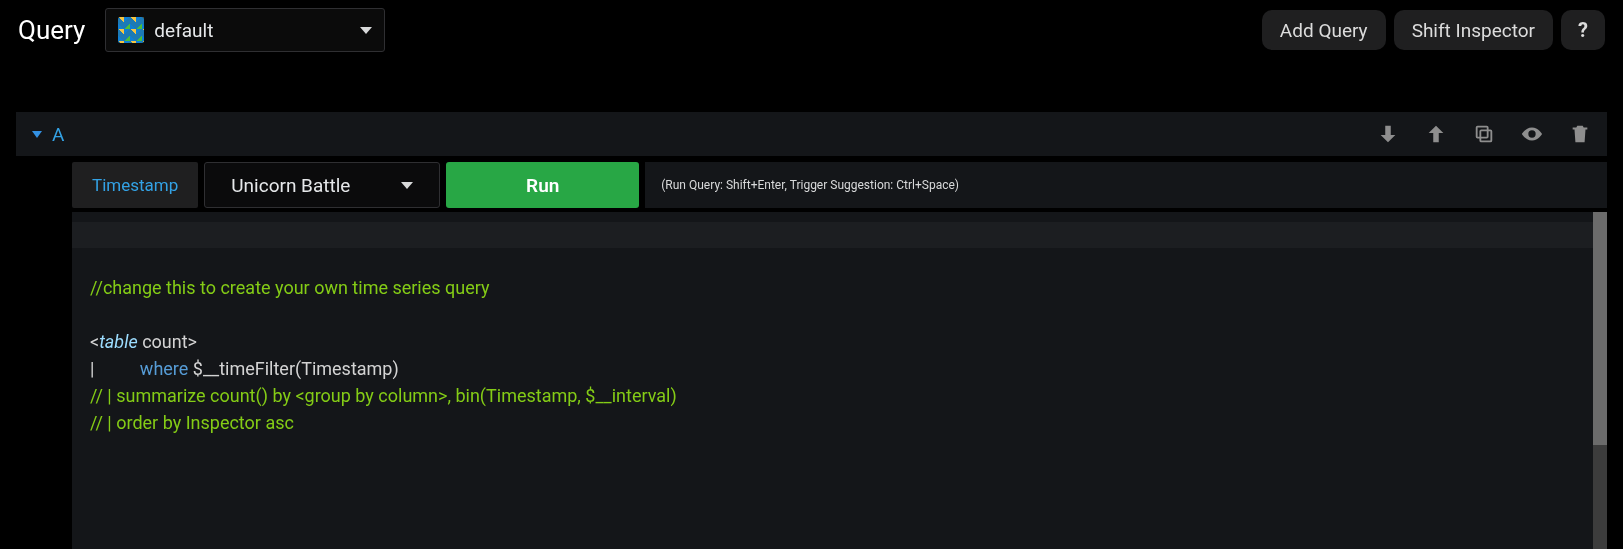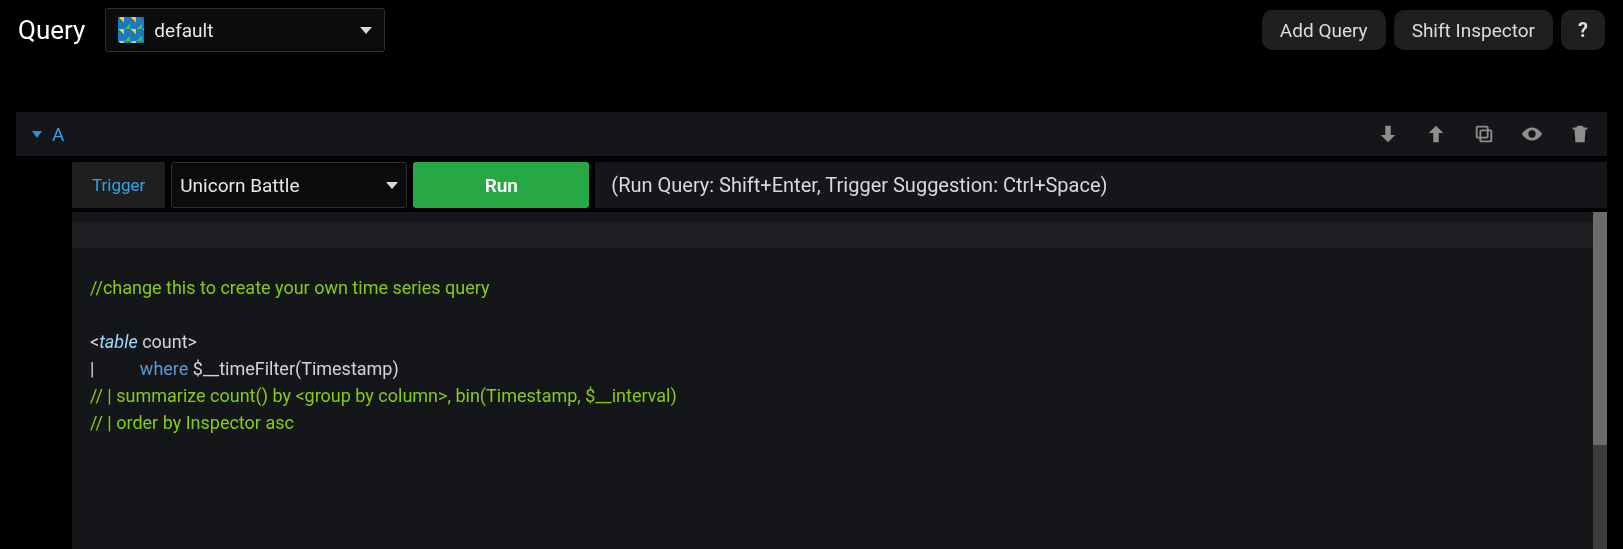--- a/index.html
+++ b/index.html
@@ -56,28 +56,28 @@
     }
     .editor-top {
       display: flex; align-items: stretch; gap: 6px; height: 46px;
     }
     .lbl {
       background: #1f1f20; color: #33a2e5; display: flex; align-items: center;
       padding: 0 20px; font-size: 17px; border-radius: 2px;
     }
     .select-dark {
       background: #0b0b0c; border: 1px solid #2f2f32; border-radius: 3px; color: #e6e8ea;
-      display: flex; align-items: center; padding: 0 8px; min-width: 236px; font-size: 19px; gap: 12px;
+      display: flex; align-items: center; padding: 0 26px; min-width: 236px; font-size: 19px; gap: 12px;
     }
     .select-dark .caret-down { margin-left: auto; border-top-color: #d8d9da; }
     .btn-run {
       background: #28a745; color: #fff; border: none; border-radius: 3px;
-      font-size: 19px; font-weight: 600; width: 176px; cursor: pointer;
+      font-size: 19px; font-weight: 600; width: 193px; cursor: pointer;
     }
-    .hint { display: flex; align-items: center; padding: 0 16px; color: #d8d9da; font-size: 20px; }
+    .hint { display: flex; align-items: center; padding: 0 16px; color: #d8d9da; font-size: 12px; }
     .hint-wrap { background: #141619; flex: 1; display:flex; }
 
     .code {
       background: #141619; margin-top: 4px; padding: 10px 18px 60px 18px;
       font-family: "Roboto Mono","Menlo","Consolas",monospace; font-size: 18px; line-height: 26px;
       position: relative; min-height: 210px;
       white-space: pre;
     }
     .code .cmt { color: #84cc16; }
     .code .id  { color: #9cdcfe; font-style: italic; }
@@ -139,21 +139,21 @@
     <span class="ico">
       <svg viewBox="0 0 24 24" fill="currentColor">
           <path d="M6 7h12l-1 14H7L6 7zm3-4h6l1 2H8l1-2zM4 5h16v2H4z"></path>
         </svg>
     </span>
   </div>
 </div>
 
 <div class="editor">
   <div class="editor-top">
-    <div class="lbl">Trigger</div>
+    <div class="lbl">Timestamp</div>
     <div class="select-dark">
       <span>Unicorn Battle</span>
       <span class="caret-down"></span>
     </div>
     <button class="btn-run">Run</button>
     <div class="hint-wrap">
       <div class="hint">(Run Query: Shift+Enter, Trigger Suggestion: Ctrl+Space)</div>
     </div>
   </div>
 

